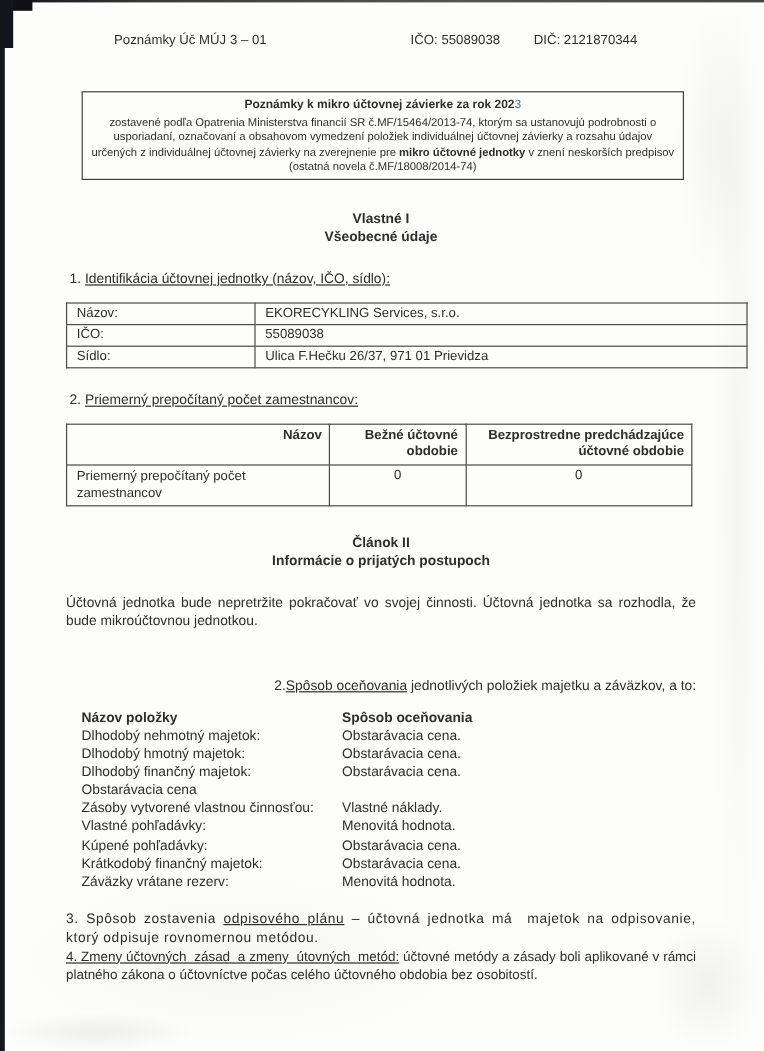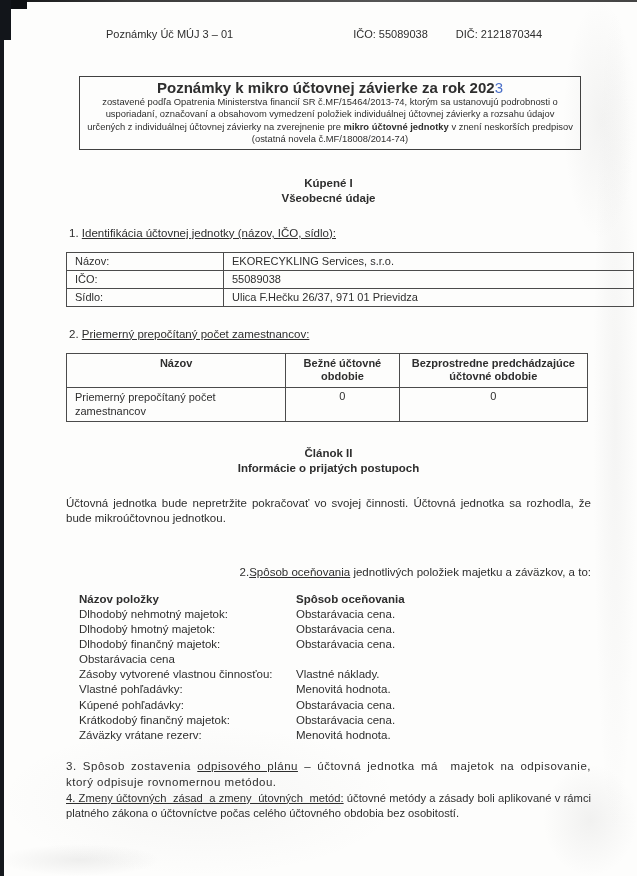--- a/index.html
+++ b/index.html
@@ -14,32 +14,32 @@
   .scan-top{position:absolute;left:0;top:0;width:637px;height:2px;background:linear-gradient(to right,#101214,#3a3a3a 20%,#555 60%,#444);}
   .scan-corner{position:absolute;left:0;top:0;width:27px;height:9px;background:#0e1013;}
   .scan-corner2{position:absolute;left:0;top:0;width:11px;height:40px;background:#12151a;}
   .scan-noise{position:absolute;inset:0;pointer-events:none;
     background:
       radial-gradient(closest-side at 600px 120px, rgba(110,110,110,.07), transparent),
       radial-gradient(closest-side at 615px 420px, rgba(110,110,110,.06), transparent),
       radial-gradient(closest-side at 590px 820px, rgba(100,100,100,.08), transparent),
       radial-gradient(closest-side at 200px 800px, rgba(120,120,120,.05), transparent),
       radial-gradient(closest-side at 80px 860px, rgba(90,90,90,.09), transparent);}
-  .content{position:absolute;left:66px;top:0;width:525px;}
+  .content{position:absolute;left:55px;top:0;width:525px;}
 
   
   .doc-header{margin-top:27px;display:flex;font-size:11px;line-height:14px;}
   .form-code{margin-left:40px;}
   .hdr-ico{margin-left:120px;}
   .hdr-dic{margin-left:28px;}
 
   
   .title-box{margin-left:13px;margin-top:35px;width:486px;border:1.5px solid #404040;
     padding:4px 7px 4px 7px;text-align:center;}
-  .title-line{font-size:15px;font-weight:bold;line-height:14px;}
+  .title-line{font-size:10px;font-weight:bold;line-height:14px;}
   .year-digit{color:#4a6fc8;font-weight:normal;}
   .subtitle{font-size:9.4px;line-height:12.3px;margin-top:1px;}
   .subtitle b{font-weight:bold;}
   .note-line{font-size:9.4px;line-height:12px;}
 
   
   .article-head{margin-top:26px;text-align:center;font-weight:bold;font-size:11.5px;line-height:15px;}
   .article-head2{margin-top:24px;}
 
   .sec-line{margin-top:20px;font-size:11.5px;line-height:15px;margin-left:3px;}
@@ -47,21 +47,21 @@
 
   
   table{border-collapse:collapse;}
   .id-table{margin-top:11px;width:568px;font-size:11px;}
   .id-table td{border:1px solid #4b4b4b;padding:1px 8px;height:15px;line-height:14px;}
   .id-table td.lbl{width:140px;}
 
   
   .emp-table{margin-top:11px;width:522px;font-size:11px;}
   .emp-table th,.emp-table td{border:1px solid #4b4b4b;line-height:13.5px;}
-  .emp-table th{font-weight:bold;text-align:center;padding:3px 6px;vertical-align:top;}
+  .emp-table th{font-weight:bold;text-align:right;padding:3px 6px;vertical-align:top;}
   .emp-table .c1{width:210px;}
   .emp-table .c2{width:102px;}
   .emp-table .c3{width:178px;}
   .emp-table td{padding:2px 8px;vertical-align:top;}
   .emp-table td.num{text-align:center;}
   .emp-table td.rowlbl{line-height:14.5px;height:29px;}
 
   .para{margin-top:20px;font-size:11.5px;line-height:15.5px;text-align:justify;}
 
   
@@ -93,21 +93,21 @@
     <span class="hdr-dic"><span>DIČ:</span> <span>2121870344</span></span>
   </div>
 
   <div class="title-box">
     <div class="title-line"><span>Poznámky k mikro účtovnej závierke za rok 202</span><span class="year-digit">3</span></div>
     <div class="subtitle"><span>zostavené podľa Opatrenia Ministerstva financií SR č.MF/15464/2013-74, ktorým sa ustanovujú podrobnosti o usporiadaní, označovaní a obsahovom vymedzení položiek individuálnej účtovnej závierky a rozsahu údajov určených z individuálnej účtovnej závierky na zverejnenie pre </span><b>mikro účtovné jednotky</b><span> v znení neskorších predpisov</span></div>
     <div class="note-line">(ostatná novela č.MF/18008/2014-74)</div>
   </div>
 
   <div class="article-head">
-    <div>Kúpené I</div>
+    <div>Vlastné I</div>
     <div>Všeobecné údaje</div>
   </div>
 
   <div class="sec-line"><span>1. </span><span class="u">Identifikácia účtovnej jednotky (názov, IČO, sídlo):</span></div>
 
   <table class="id-table">
     <tbody>
       <tr>
         <td class="lbl">Názov:</td>
         <td>EKORECYKLING Services, s.r.o.</td>

